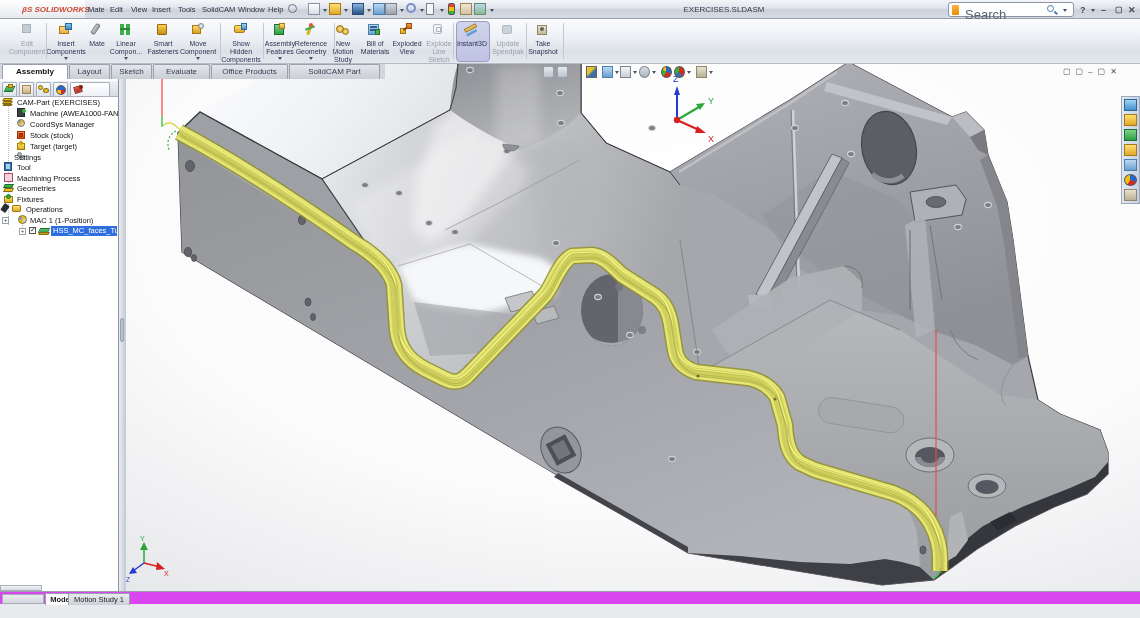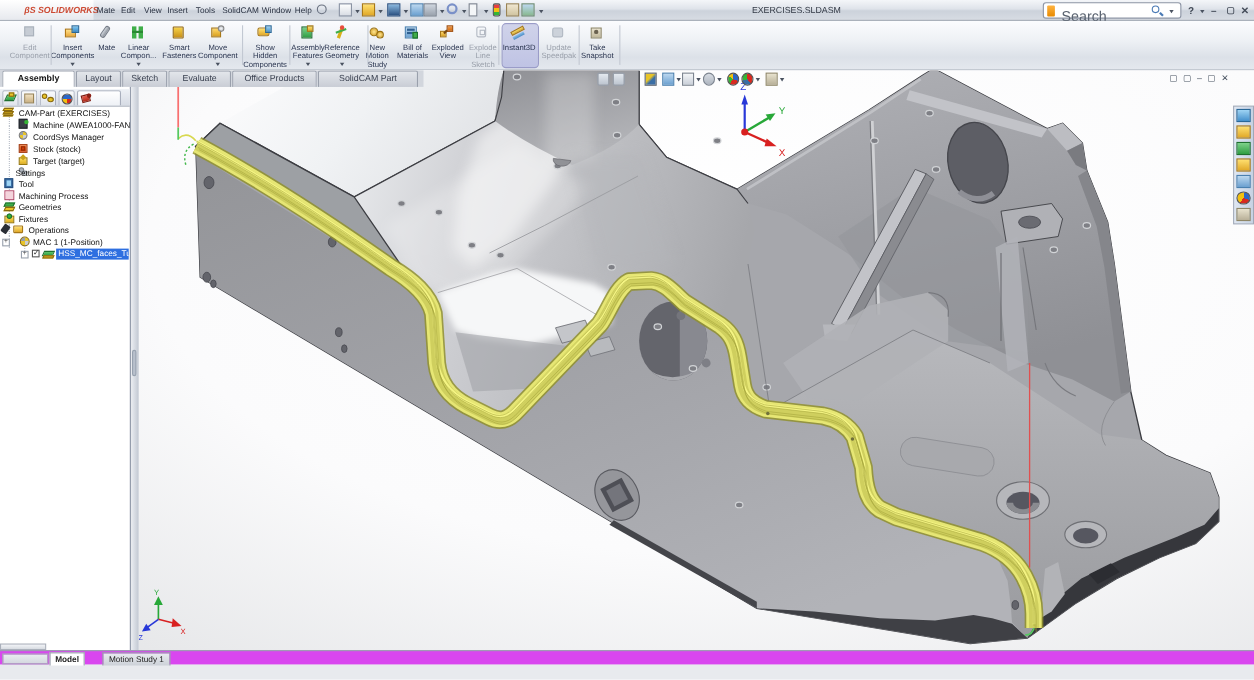--- a/index.html
+++ b/index.html
@@ -569,15 +569,15 @@
         <i style="position:absolute;left:0;top:6px;width:10px;height:3px;background:#caa31a;border:1px solid #8a6a10;transform:skewX(-25deg);"></i>
       </div>
       <div id="hssrow" style="left:51px;top:147px;">HSS_MC_faces_Tur1-</div>
     </div>
   <div id="splitter"></div>
     <div style="position:absolute;left:120px;top:318px;width:4px;height:24px;background:#b8c0cc;border:1px solid #98a2b0;border-radius:2px;"></div>
   <div style="position:absolute;left:0px;top:585px;width:42px;height:6px;background:linear-gradient(#f2f4f7,#d8dce2);border:1px solid #aab0bb;"></div>
     <div id="bottombar">
     <div id="navbtns"></div>
     <div class="btab active" style="left:45px; width:32px;">Model</div>
-    <div class="btab" style="left:93px; width:62px;">Motion Study 1</div>
+    <div class="btab" style="left:68px; width:62px;">Motion Study 1</div>
   </div>
 </div>
 
 </body></html>

